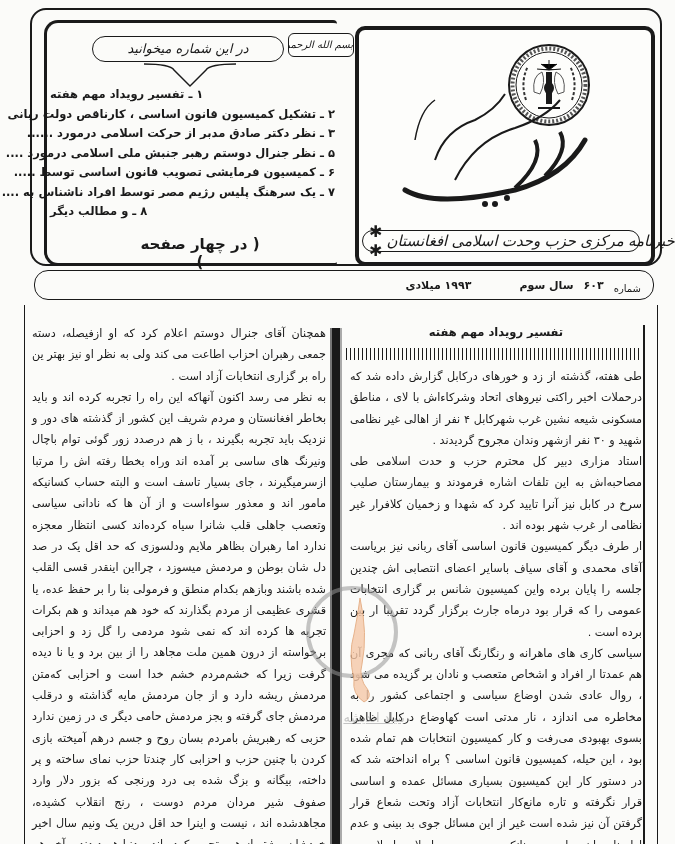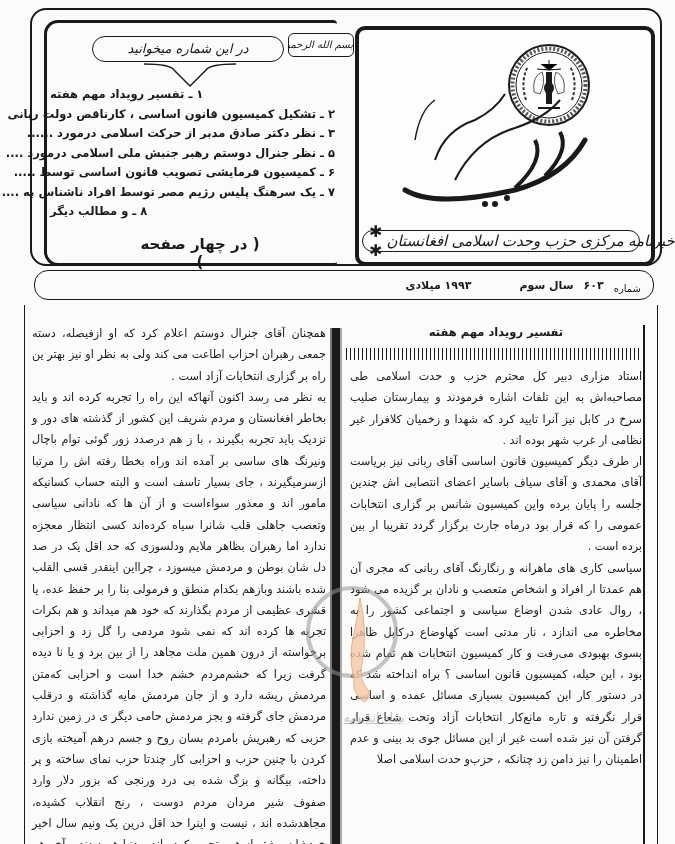--- a/index.html
+++ b/index.html
@@ -200,20 +200,21 @@
   </div>
 
   <div class="body-frame"></div>
   <div class="right-frame-line"></div>
   <div class="col-divider"></div>
 
   <div class="article-title">تفسیر رویداد مهم هفته</div>
   <div class="hatch-rule"></div>
 
   <div class="col col-right">
+    <p>طی هفته، گذشته از زد و خورهای درکابل گزارش داده شد که درحملات اخیر راکتی نیروهای اتحاد وشرکاءاش با لای ، مناطق مسکونی شیعه نشین غرب شهرکابل ۴ نفر از اهالی غیر نظامی شهید و ۳۰ نفر ازشهر وندان مجروح گردیدند .</p>
     <p>استاد مزاری دبیر کل محترم حزب و حدت اسلامی طی مصاحبه‌اش به این تلفات اشاره فرمودند و بیمارستان صلیب سرخ در کابل نیز آنرا تایید کرد که شهدا و زخمیان کلافرار غیر نظامی ار غرب شهر بوده اند .</p>
     <p>ار طرف دیگر کمیسیون قانون اساسی آقای ربانی نیز بریاست آقای محمدی و آقای سیاف باسایر اعضای انتصابی اش چندین جلسه را پایان برده واین کمیسیون شانس بر گزاری انتخابات عمومی را که قرار بود درماه جارث برگزار گردد تقریبا ار بین برده است .</p>
     <p>سیاسی کاری های ماهرانه و رنگارنگ آقای ربانی که مجری آن هم عمدتا ار افراد و اشخاص متعصب و نادان بر گزیده می شود ، روال عادی شدن اوضاع سیاسی و اجتماعی کشور را به مخاطره می اندازد ، نار مدتی است کهاوضاع درکابل ظاهرا بسوی بهبودی می‌رفت و کار کمیسیون انتخابات هم تمام شده بود ، این حیله، کمیسیون قانون اساسی ؟ براه انداخته شد که در دستور کار این کمیسیون بسیاری مسائل عمده و اساسی قرار نگرفته و تاره مانع‌کار انتخابات آزاد وتحت شعاع قرار گرفتن آن نیز شده است غیر از این مسائل جوی بد بینی و عدم اطمینان را نیز دامن زد چنانکه ، حزب‌و حدت اسلامی اصلا</p>
   </div>
 
   <div class="col col-left">
     <p>همچنان آقای جنرال دوستم اعلام کرد که او ازفیصله، دسته جمعی رهبران احزاب اطاعت می کند ولی به نظر او نیز بهتر ین راه بر گزاری انتخابات آزاد است .</p>
     <p>به نظر می رسد اکنون آنهاکه این راه را تجربه کرده اند و باید بخاطر افغانستان و مردم شریف این کشور از گذشته های دور و نزدیک باید تجربه بگیرند ، با ز هم درصدد زور گوئی توام باچال ونیرنگ های ساسی بر آمده اند وراه بخطا رفته اش را مرتبا ازسرمیگیرند ، جای بسیار تاسف است و البته حساب کسانیکه مامور اند و معذور سواءاست و از آن ها که نادانی سیاسی وتعصب جاهلی قلب شانرا سیاه کرده‌اند کسی انتظار معجزه ندارد اما رهبران بظاهر ملایم ودلسوزی که حد اقل یک در صد دل شان بوطن و مردمش میسوزد ، چرااین اینقدر قسی القلب شده باشند وبازهم بکدام منطق و فرمولی بنا را بر حفظ عده، یا قشری عظیمی از مردم بگذارند که خود هم میداند و هم بکرات تجربه ها کرده اند که نمی شود مردمی را گل زد و احزابی برخواسته از درون همین ملت مجاهد را از بین برد و یا نا دیده گرفت زیرا که خشم‌مردم خشم خدا است و احزابی که‌متن مردمش ریشه دارد و از جان مردمش مایه گذاشته و درقلب مردمش جای گرفته و بجز مردمش حامی دیگر ی در زمین ندارد حزبی که رهبریش بامردم بسان روح و جسم درهم آمیخته بازی کردن با چنین حزب و احزابی کار چندتا حزب نمای ساخته و پر داخته، بیگانه و بزگ شده بی درد ورنجی که بزور دلار وارد صفوف شیر مردان مردم دوست ، رنج انقلاب کشیده، مجاهدشده اند ، نیست و اینرا حد اقل درین یک ونیم سال اخیر خودشان بیشتر از همه تجربه کرده اند و دنیا هم دیدند و آخر هم راهی جز برادری واقعی</p>
   </div>
 

